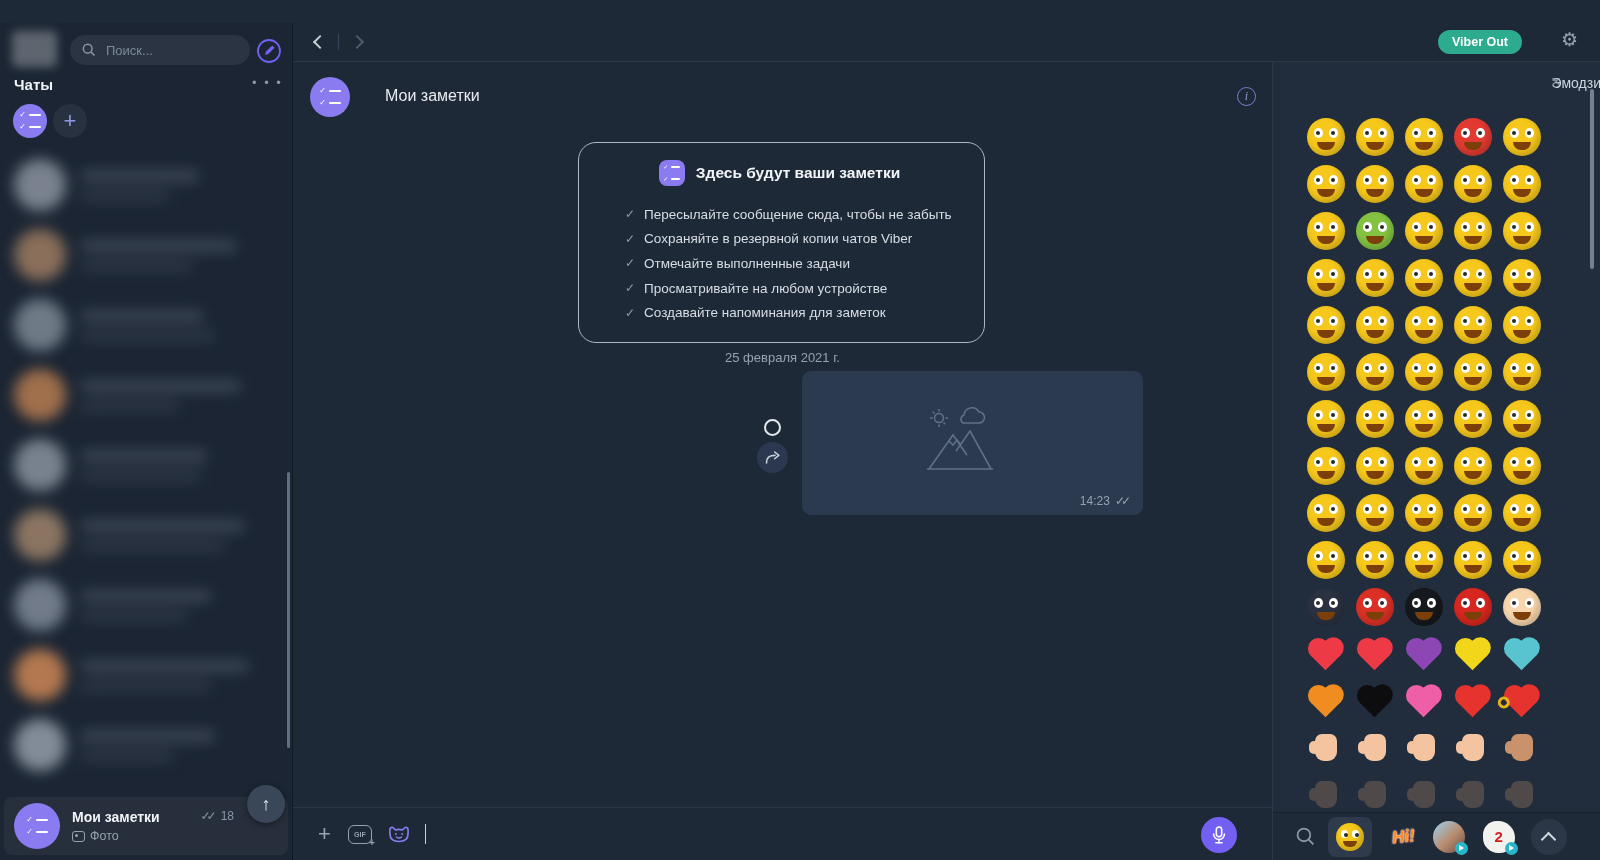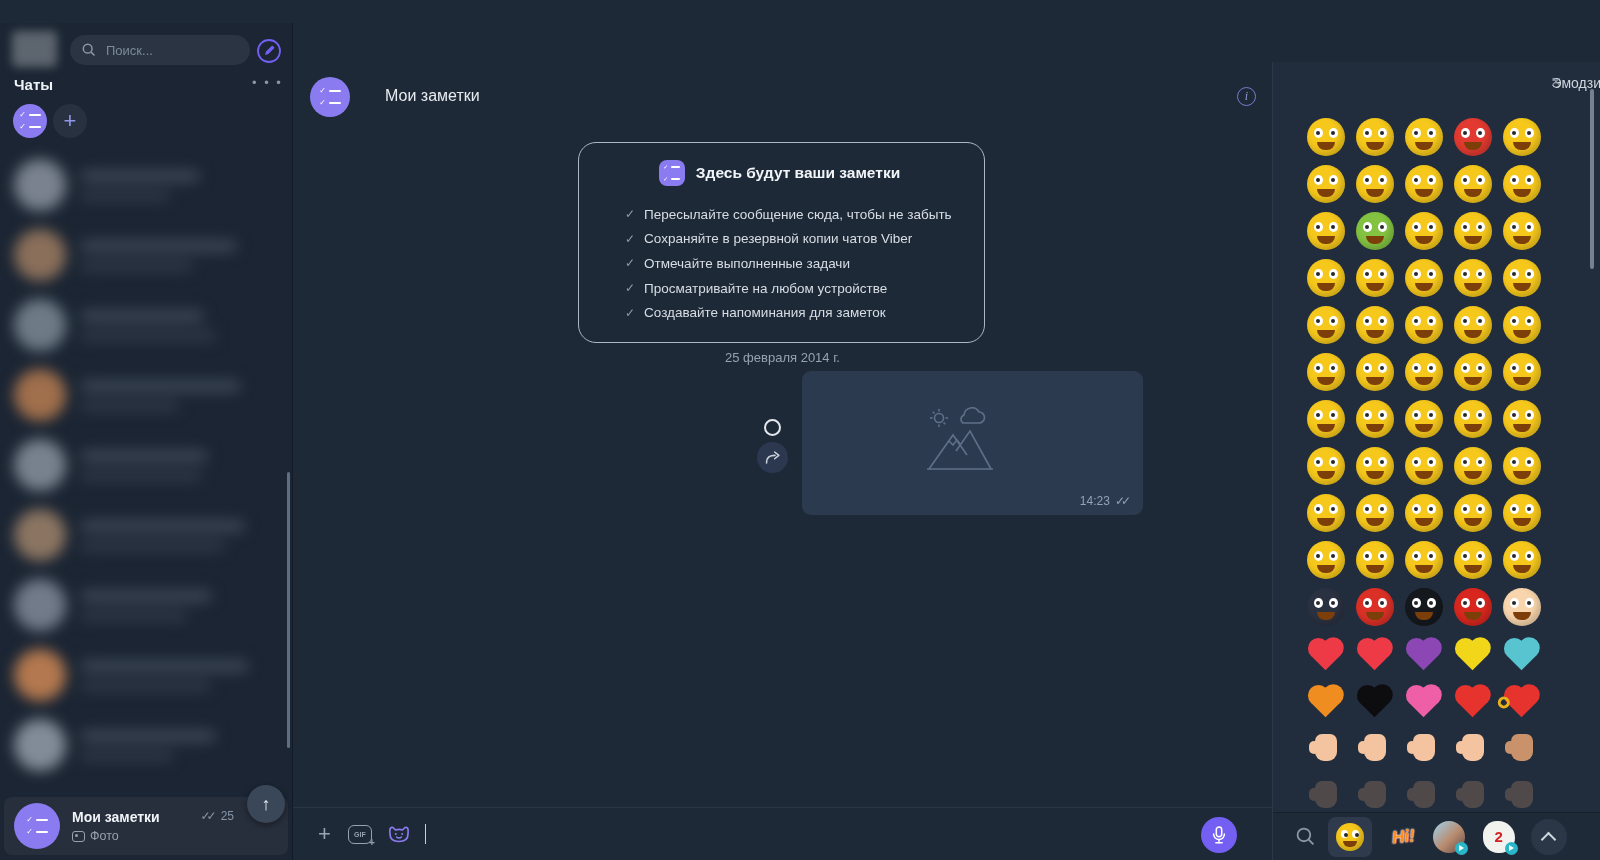--- a/index.html
+++ b/index.html
@@ -250,29 +250,36 @@
       </div>
       <div class="sb-sel-texts">
         <div class="sb-sel-title">Мои заметки</div>
         <div class="sb-sel-sub">
           <span class="photo-ico"></span>
           <span>Фото</span>
         </div>
       </div>
       <div class="sb-sel-meta">
         <span class="dbl-check">✓✓</span>
-        <span>25</span>
+        <span>18</span>
       </div>
     </div>
     <div class="sb-fab">
         <span>↑</span>
       </div>
   </div>
 
   <div class="main">
+    <div class="navbar">
+      <span class="nav-chev nav-back"></span>
+      <span class="nav-div"></span>
+      <span class="nav-chev nav-fwd"></span>
+      <button class="viberout">Viber Out</button>
+      <span class="gear">⚙</span>
+    </div>
 
     <div class="chat-col">
       <div class="chat-header">
         <div class="ch-ava">
           <div class="checklist">
             <div class="cl-row">
                 <span class="cl-check">✓</span>
                 <span class="cl-bar"></span>
               </div>
             <div class="cl-row">
@@ -319,21 +326,21 @@
                 <span class="card-check">✓</span>
                 <span>Просматривайте на любом устройстве</span>
               </div>
               <div class="card-item">
                 <span class="card-check">✓</span>
                 <span>Создавайте напоминания для заметок</span>
               </div>
             </div>
         </div>
 
-        <div class="date-sep">25 февраля 2014 г.</div>
+        <div class="date-sep">25 февраля 2021 г.</div>
 
         <div class="msg-select"></div>
         <div class="msg-forward">
           <svg width="17" height="15" viewBox="0 0 20 17">
               <path d="M3 15 C3 8 7 6 13 6 M12.5 2 L17.5 6 L12.5 10" fill="none" stroke="#c9d1da" stroke-width="1.8" stroke-linecap="round" stroke-linejoin="round"></path>
             </svg>
         </div>
 
         <div class="bubble">
           <svg width="100" height="66" viewBox="0 0 100 66" fill="none" stroke="#5e7089" stroke-width="1.6">

